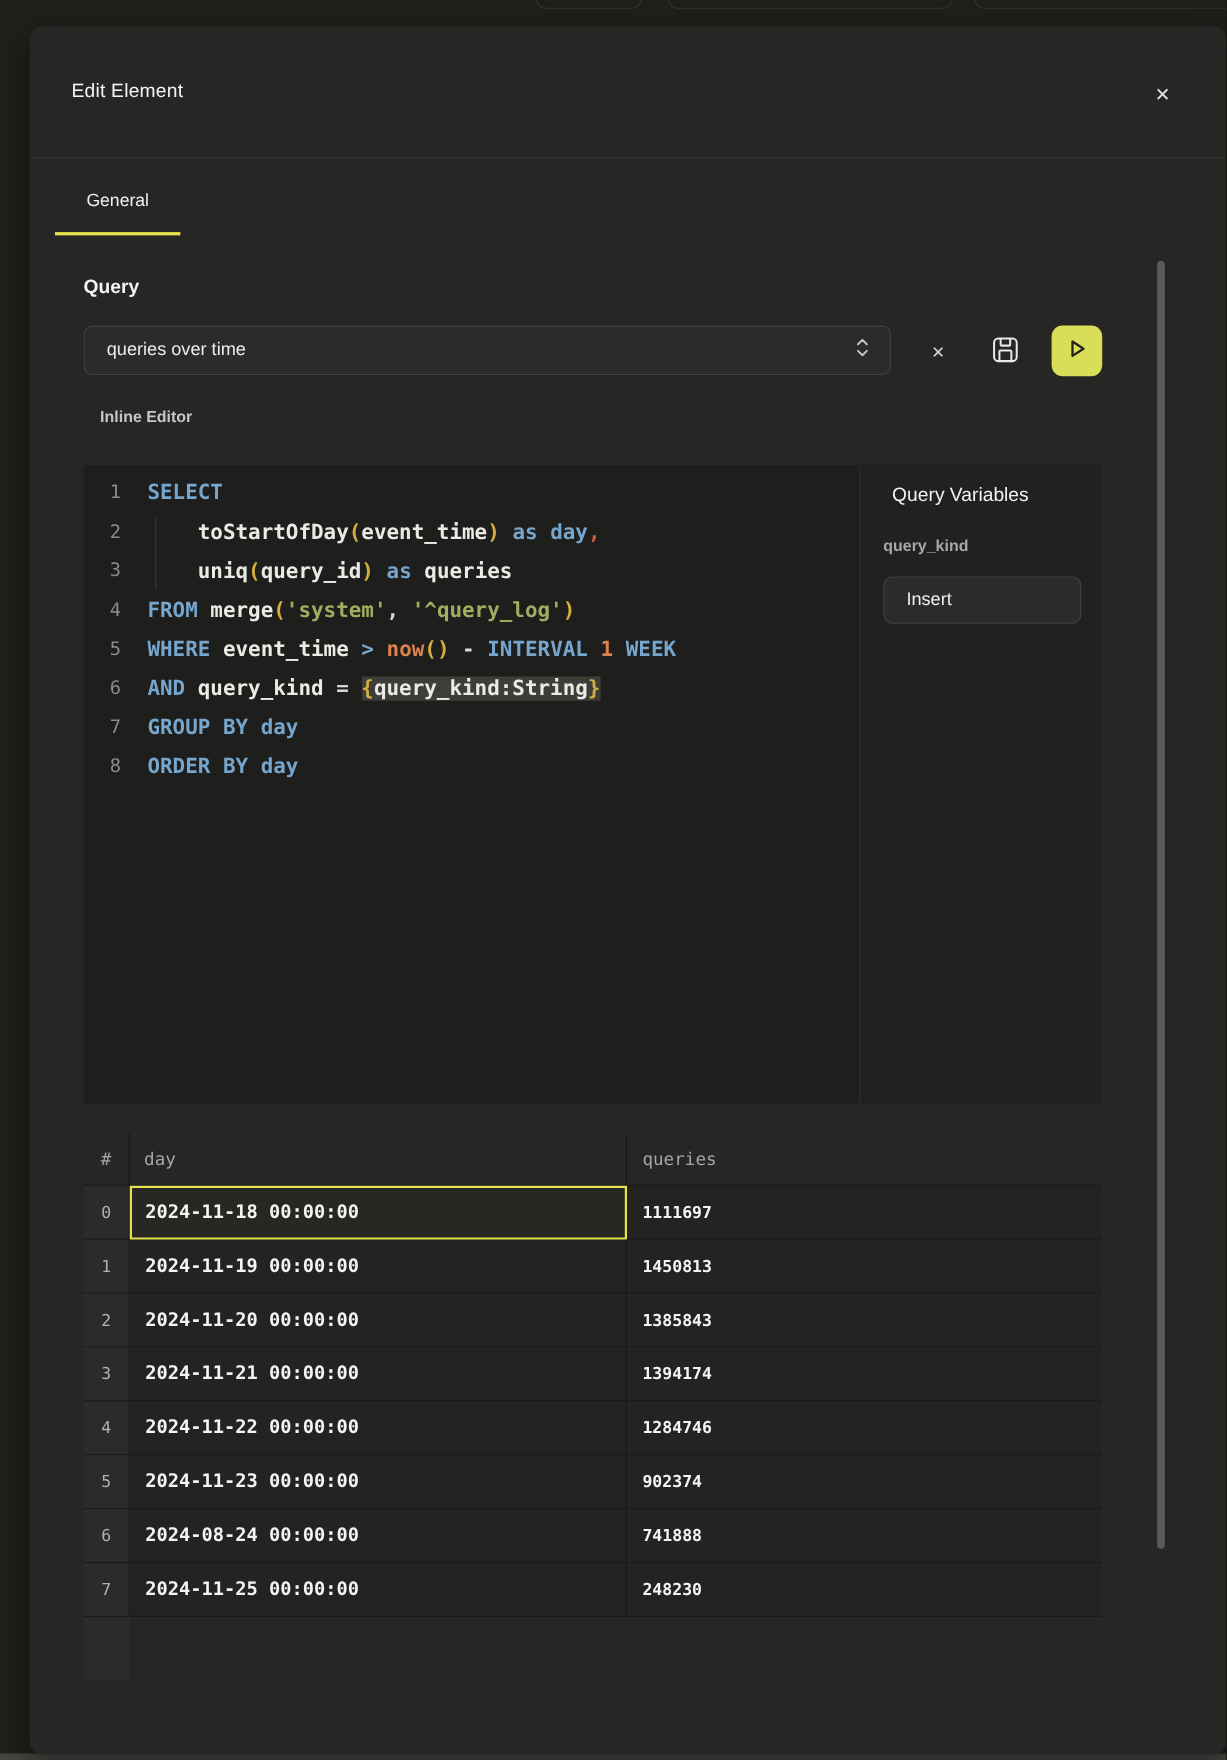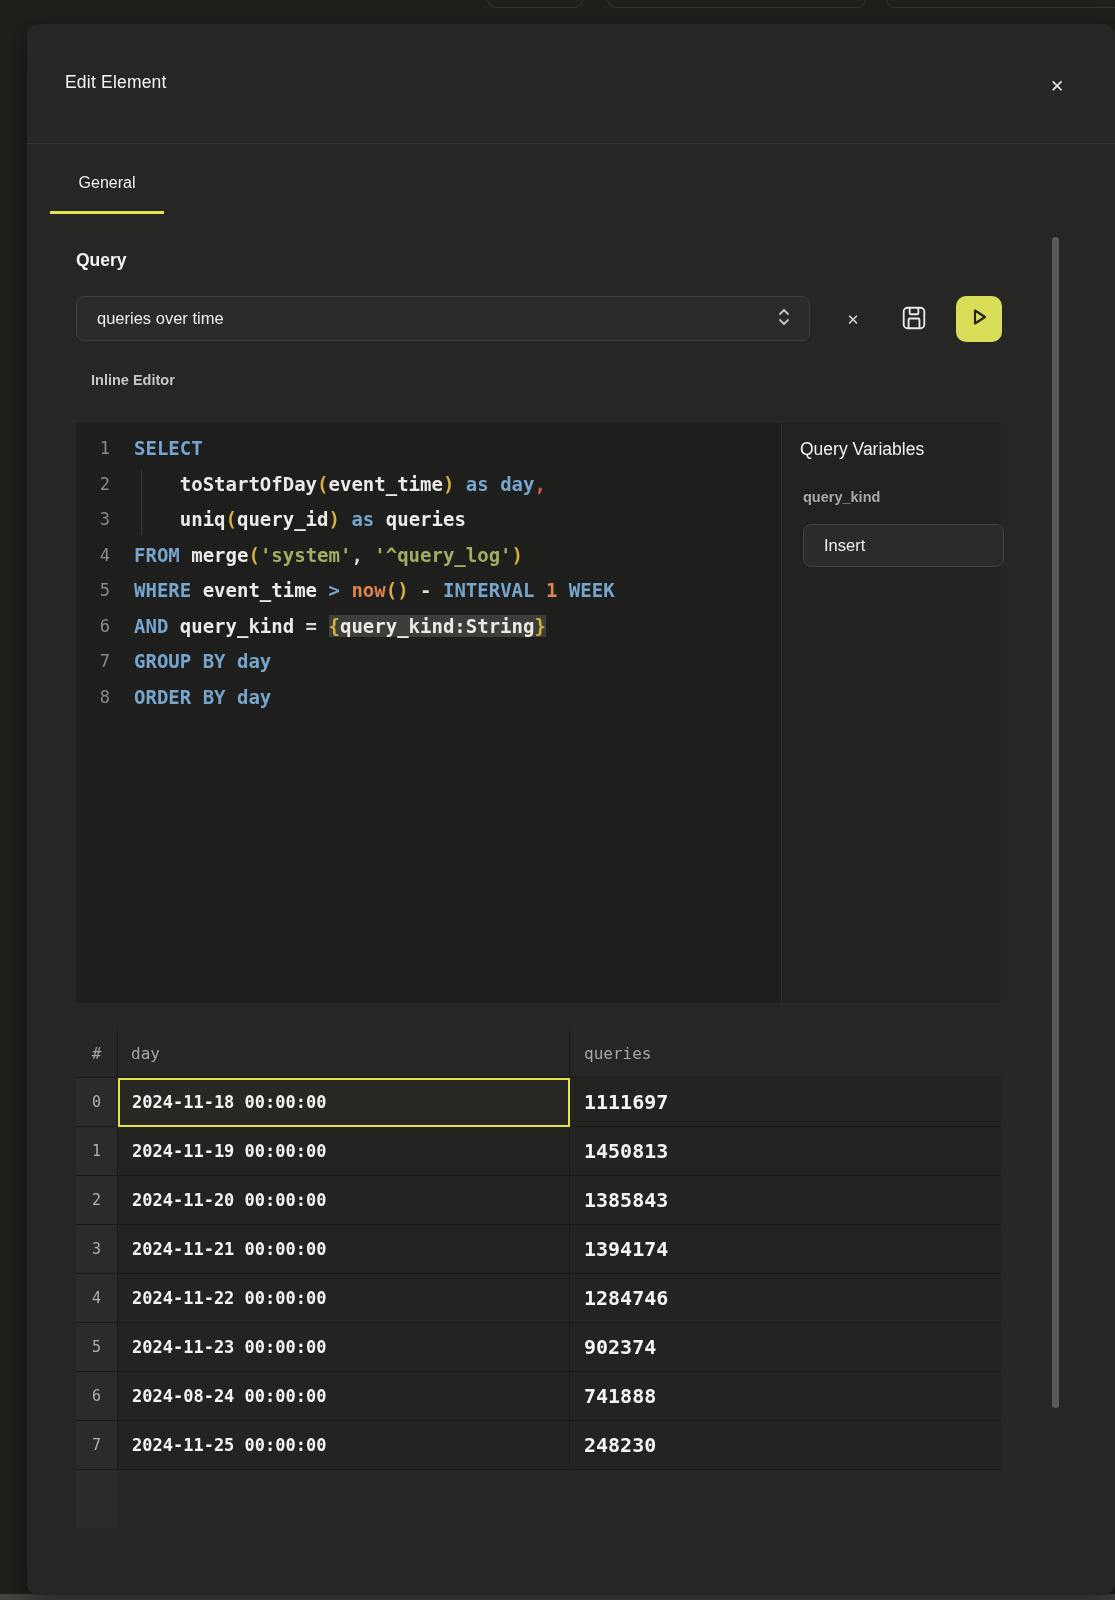--- a/index.html
+++ b/index.html
@@ -49,37 +49,37 @@
              font-family:"DejaVu Sans Mono",monospace;font-size:19px;font-weight:bold;}
   .code-line .ln{flex:0 0 34px;width:34px;text-align:right;color:#8b8b89;font-weight:normal;font-size:17px;}
   .code-line .code{padding-left:24px;}
   .indent-guide{position:absolute;left:65px;top:47px;width:1px;height:65px;background:#3b3b37;}
   .tok-kw{color:var(--c-kw)} .tok-fn{color:var(--c-fn)} .tok-id{color:var(--c-fn)}
   .tok-par{color:var(--c-paren)} .tok-str{color:var(--c-str)} .tok-num{color:var(--c-orange)}
   .tok-cm{color:var(--c-comma)} .tok-pl{color:var(--c-plain)}
   .hl{background:var(--c-hl-bg);}
 
   .vars-panel{position:absolute;right:0;top:0;width:220px;height:100%;background:#22211f;border-left:1px solid #2f2e2b;}
-  .vars-title{position:absolute;left:18px;top:16px;font-size:17.5px;color:#f2f2f0;}
+  .vars-title{position:absolute;left:29px;top:16px;font-size:17.5px;color:#f2f2f0;}
   .var-name{position:absolute;left:21px;top:66px;font-size:14.5px;font-weight:bold;color:#a8a8a6;}
-  .insert-btn{position:absolute;left:21px;top:101px;width:201px;height:43px;background:#2b2b29;border:1px solid #42413e;
+  .insert-btn{position:absolute;left:21px;top:101px;width:180px;height:43px;background:#2b2b29;border:1px solid #42413e;
               border-radius:8px;display:flex;align-items:center;padding-left:20px;font-size:16.5px;color:#eeeeec;cursor:pointer;}
 
   
   .results{position:absolute;left:49px;top:1006px;width:925px;font-family:"DejaVu Sans Mono",monospace;}
   .thead{display:flex;height:48px;background:#262624;border-bottom:1px solid #191917;color:#a6a6a4;font-size:16px;}
   .thead .hc{display:flex;align-items:center;}
   .hc.idx{width:42px;justify-content:center;border-right:1px solid #191917;}
   .hc.day{width:452px;padding-left:13px;border-right:1px solid #191917;}
   .hc.q{width:431px;padding-left:14px;}
   .trow{display:flex;height:49px;}
   .cell{display:flex;align-items:center;border-bottom:1px solid #191917;}
   .cell.idx{width:42px;justify-content:center;background:#2b2b29;color:#b1b1af;font-size:15px;border-right:1px solid #191917;}
   .cell.day{width:452px;padding-left:14px;background:#232321;color:#f4f4f2;font-size:17px;font-weight:bold;border-right:1px solid #191917;cursor:pointer;}
-  .cell.q{width:431px;padding-left:14px;background:#232321;color:#f4f4f2;font-size:20px;font-weight:bold;cursor:pointer;}
+  .cell.q{width:431px;padding-left:14px;background:#232321;color:#f4f4f2;font-size:15px;font-weight:bold;cursor:pointer;}
   .cell.day.selected{outline:2px solid var(--c-accent);outline-offset:-2px;background:#272724;}
   .tfoot{display:flex;height:58px;}
   .tfoot .fidx{width:42px;background:#2b2b29;}
   .tfoot .frest{flex:1;background:#262624;}
 
   .scroll-thumb{position:absolute;left:1025px;top:213px;width:7px;height:1171px;background:#5a5a58;border-radius:4px;cursor:pointer;}
 </style>
 </head>
 <body>
 

